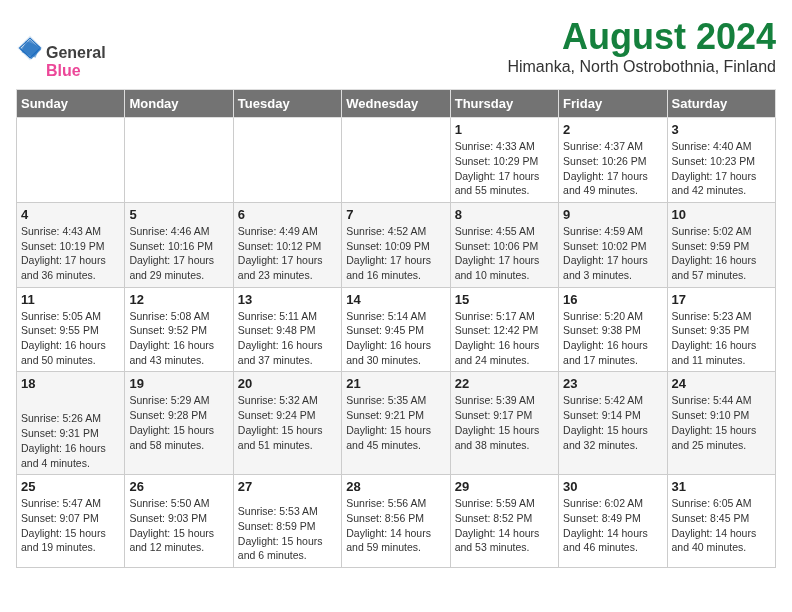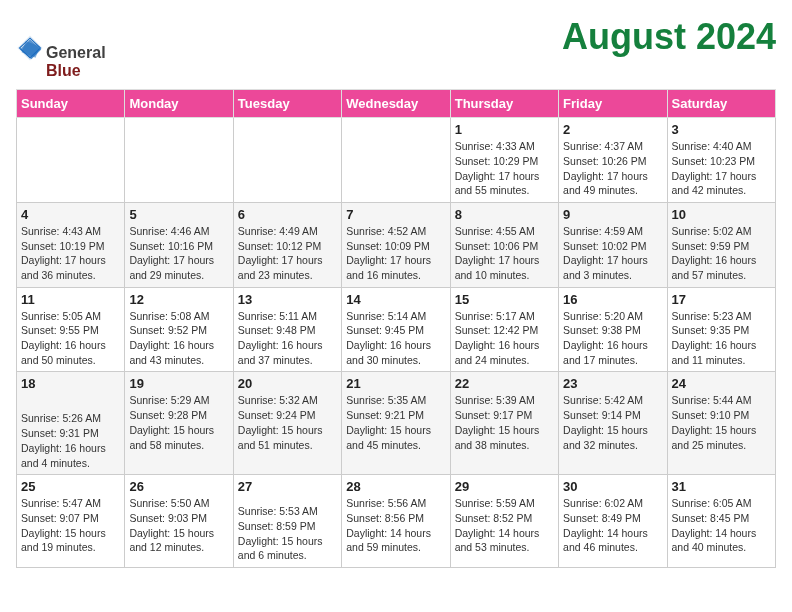--- a/index.html
+++ b/index.html
@@ -41,21 +41,21 @@
     .calendar-subtitle {
       font-size: 16px;
       color: #333;
     }
     table {
       width: 100%;
       border-collapse: collapse;
       font-size: 11px;
     }
     thead tr th {
-      background-color: #ec4899;
+      background-color: #737373;
       color: #fff;
       padding: 6px 4px;
       text-align: left;
       font-size: 13px;
       font-weight: bold;
       border: 1px solid #ddd;
     }
     tbody tr td {
       border: 1px solid #ccc;
       vertical-align: top;
@@ -88,25 +88,26 @@
 <div class="header">
   <div class="logo">
     <svg class="logo-icon" viewBox="0 0 40 40">
       <polygon points="20,2 38,20 20,38 2,20" fill="#1a6bbf" opacity="0.15"></polygon>
       <polygon points="20,6 35,20 20,34 5,20" fill="none" stroke="#1a6bbf" stroke-width="1.5"></polygon>
       <polygon points="14,10 34,18 28,34 8,26" fill="#1a6bbf" opacity="0.5"></polygon>
       <polygon points="20,8 36,22 22,36 6,22" fill="#1a6bbf" opacity="0.7" clip-path="url(#right)"></polygon>
     </svg>
     <div class="logo-text">
       <div style="color:#404040; font-weight:bold; font-size:16px; line-height:1.1;margin-top:28px;">General</div>
-      <div style="color:#7f1d1d; font-weight:bold; font-size:16px; line-height:1.1;">Blue</div>
+      <div style="color:#ec4899; font-weight:bold; font-size:16px; line-height:1.1;">Blue</div>
     </div>
   </div>
   <div class="title-section">
     <div class="calendar-title">August 2024</div>
+    <div class="calendar-subtitle">Himanka, North Ostrobothnia, Finland</div>
   </div>
 </div>
 
 <table>
   <thead>
     <tr>
     <th>Sunday</th>
         <th>Monday</th>
         <th>Tuesday</th>
         <th>Wednesday</th>

